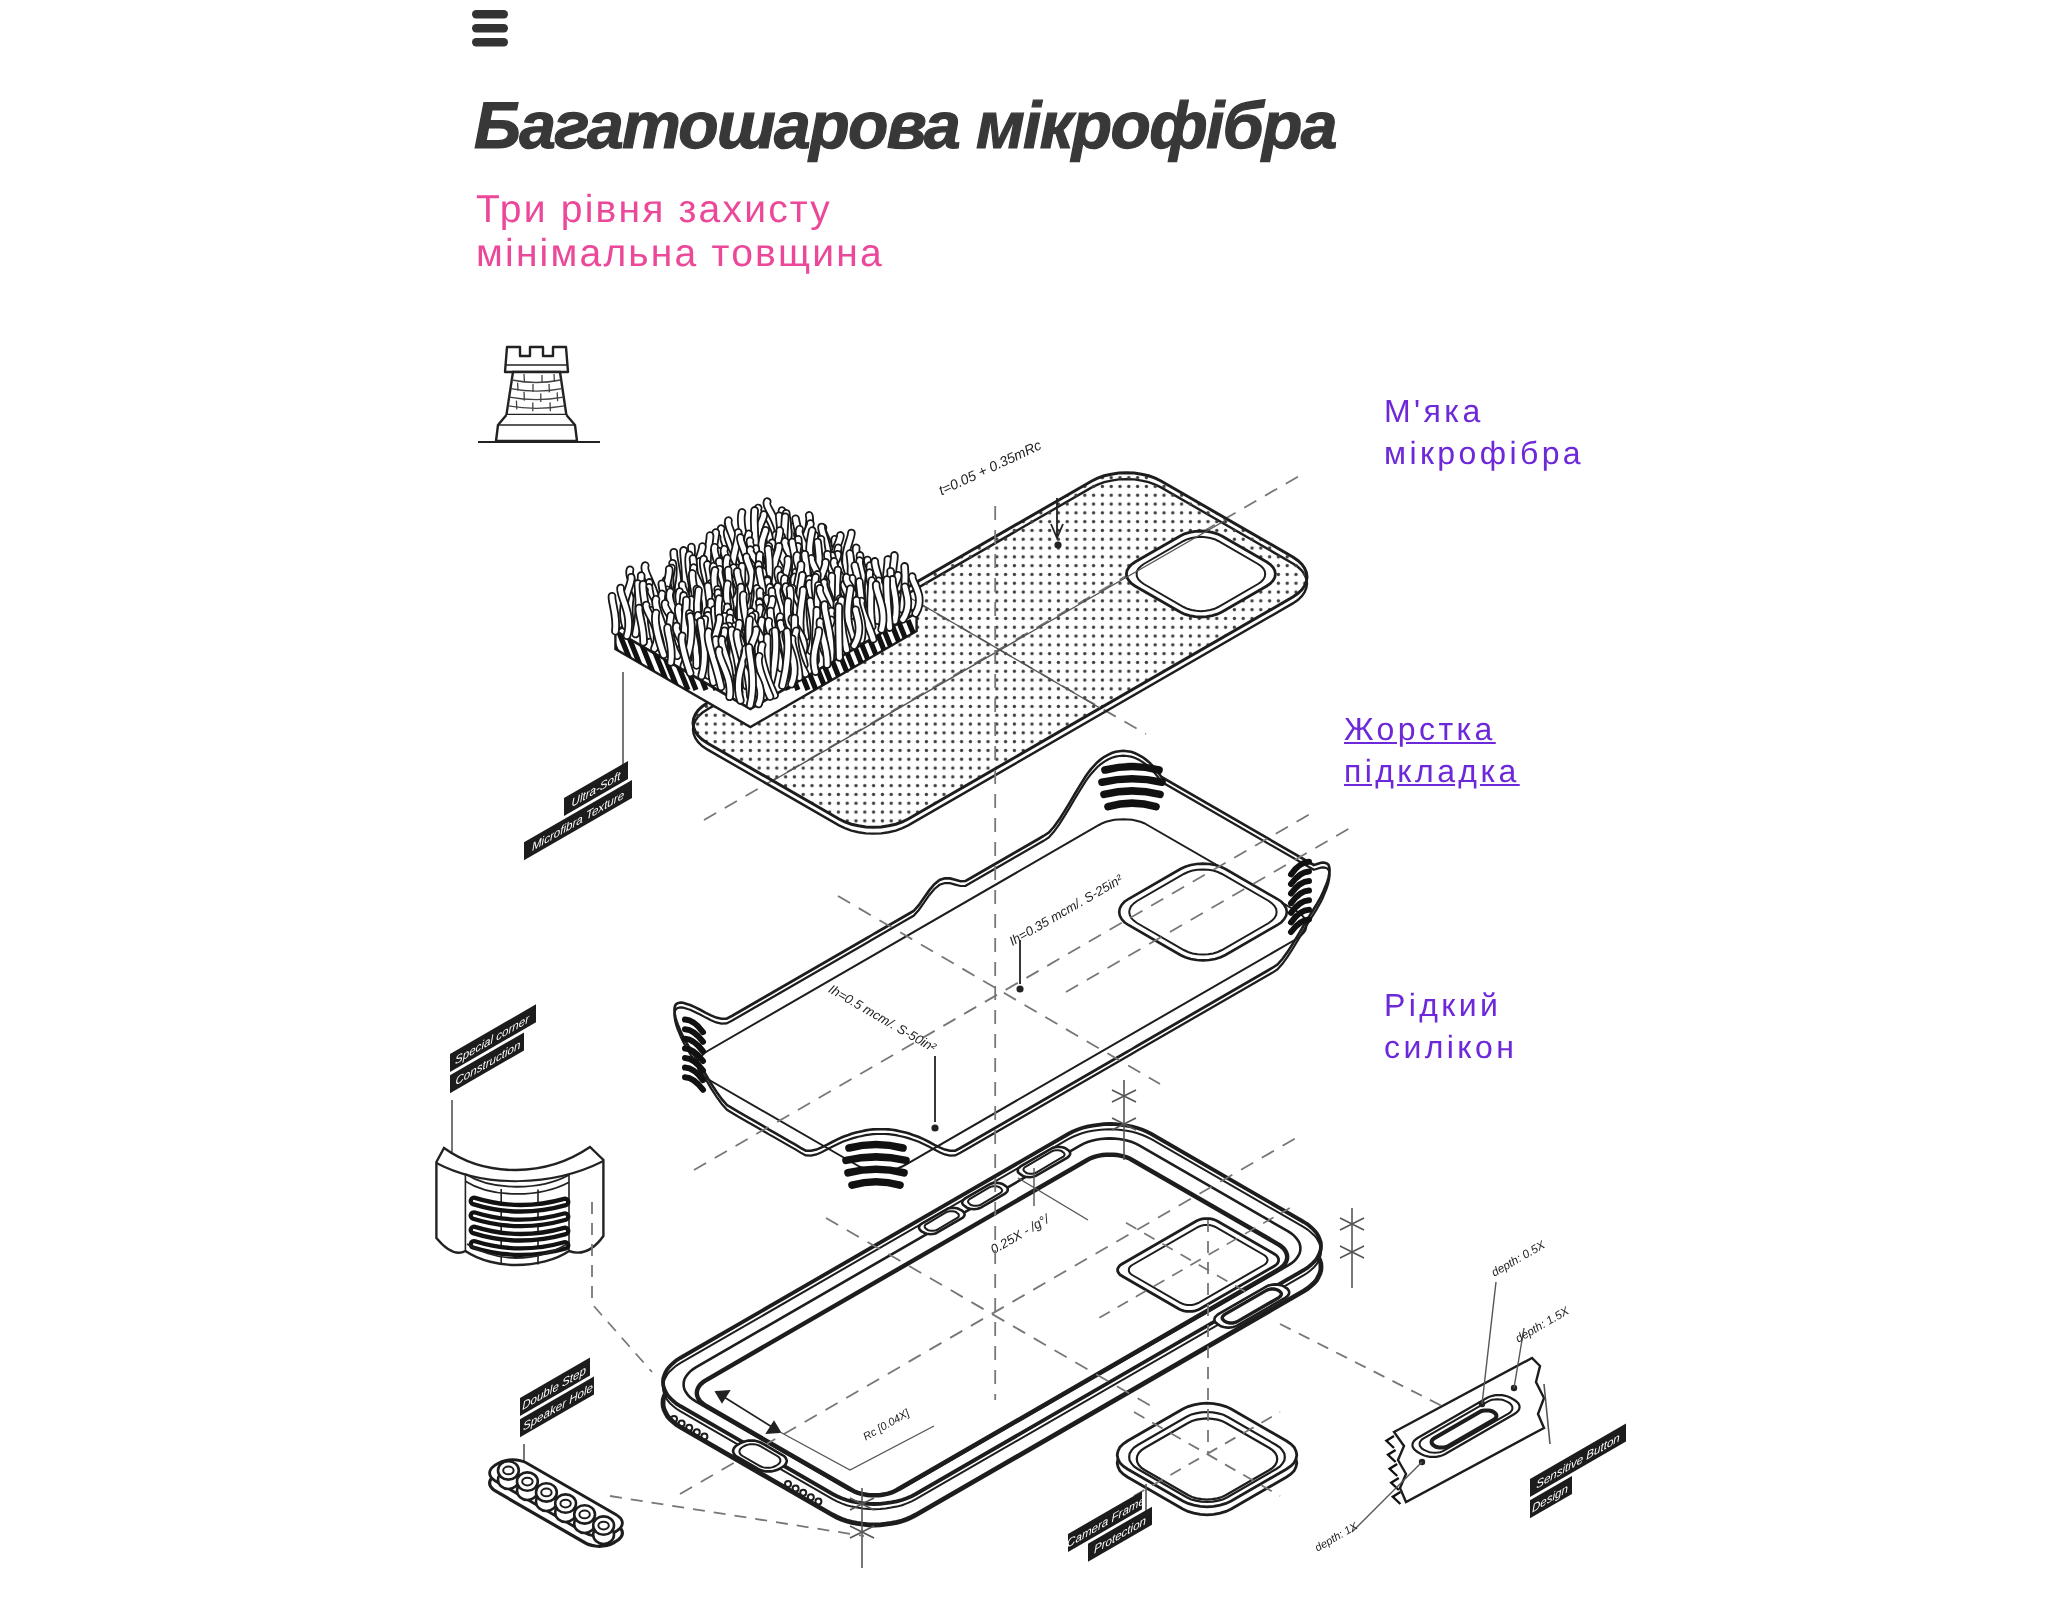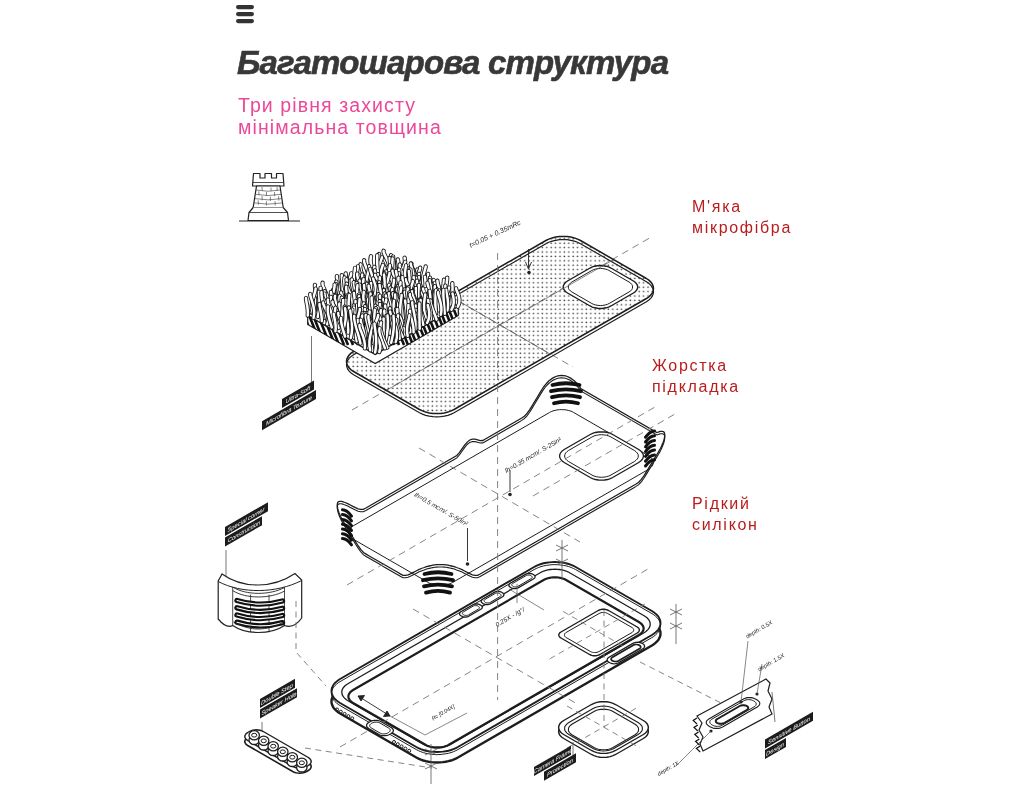--- a/index.html
+++ b/index.html
@@ -1,38 +1,38 @@
 <!DOCTYPE html>
 <html><head>
 <meta charset="utf-8">
 <style>
 html,body{margin:0;padding:0;background:#fff;width:1024px;height:800px;overflow:hidden;}
 body{font-family:"Liberation Sans",sans-serif;position:relative;}
-.t{position:absolute;color:#b91c1c;}
+.t{position:absolute;color:#6d28d9;}
 </style>
 </head>
 <body>
 
 <div class="t" style="left:236px;top:5px;">
 <svg width="20" height="22">
       <g fill="#333">
         <rect x="0" y="0" width="18" height="4.2" rx="2.1"></rect>
         <rect x="0" y="7" width="18" height="4.2" rx="2.1"></rect>
         <rect x="0" y="14" width="18" height="4.2" rx="2.1"></rect>
       </g>
     </svg>
 </div>
 
-<div class="t" style="left:237px;top:44px;font-size:33px;font-weight:bold;font-style:italic;color:#383838;letter-spacing:-0.8px;-webkit-text-stroke:0.6px #383838;">Багатошарова структура</div>
+<div class="t" style="left:237px;top:44px;font-size:33px;font-weight:bold;font-style:italic;color:#383838;letter-spacing:-0.8px;-webkit-text-stroke:0.6px #383838;">Багатошарова мікрофібра</div>
 
 <div class="t" style="left:238px;top:95px;font-size:19.5px;line-height:21.5px;color:#ec4899;letter-spacing:1.1px;">Три рівня захисту<br>мінімальна товщина</div>
 
 <div class="t" style="left:692px;top:196px;font-size:16px;line-height:21px;letter-spacing:1.7px;">М'яка<br>мікрофібра</div>
 
-<div class="t" style="left:652px;top:355px;font-size:16px;line-height:21px;letter-spacing:1.7px;">Жорстка<br>підкладка</div>
+<div class="t" style="left:672px;top:355px;font-size:16px;line-height:21px;letter-spacing:1.7px;text-decoration:underline;">Жорстка<br>підкладка</div>
 
 <div class="t" style="left:692px;top:493px;font-size:16px;line-height:21px;letter-spacing:1.7px;">Рідкий<br>силікон</div>
 
 <svg width="1024" height="800" style="position:absolute;left:0;top:0;">
 <defs>
 <pattern id="dots" width="4.4" height="4.4" patternUnits="userSpaceOnUse">
 <circle cx="1.2" cy="1.2" r="0.85" fill="#3d3d3d"></circle>
 </pattern>
 <clipPath id="bandclip">
         <path d="M307.7,315.5L375.2,354.5L458.3,306.5L458.3,315.5L375.2,363.5L307.7,324.5Z"></path>

